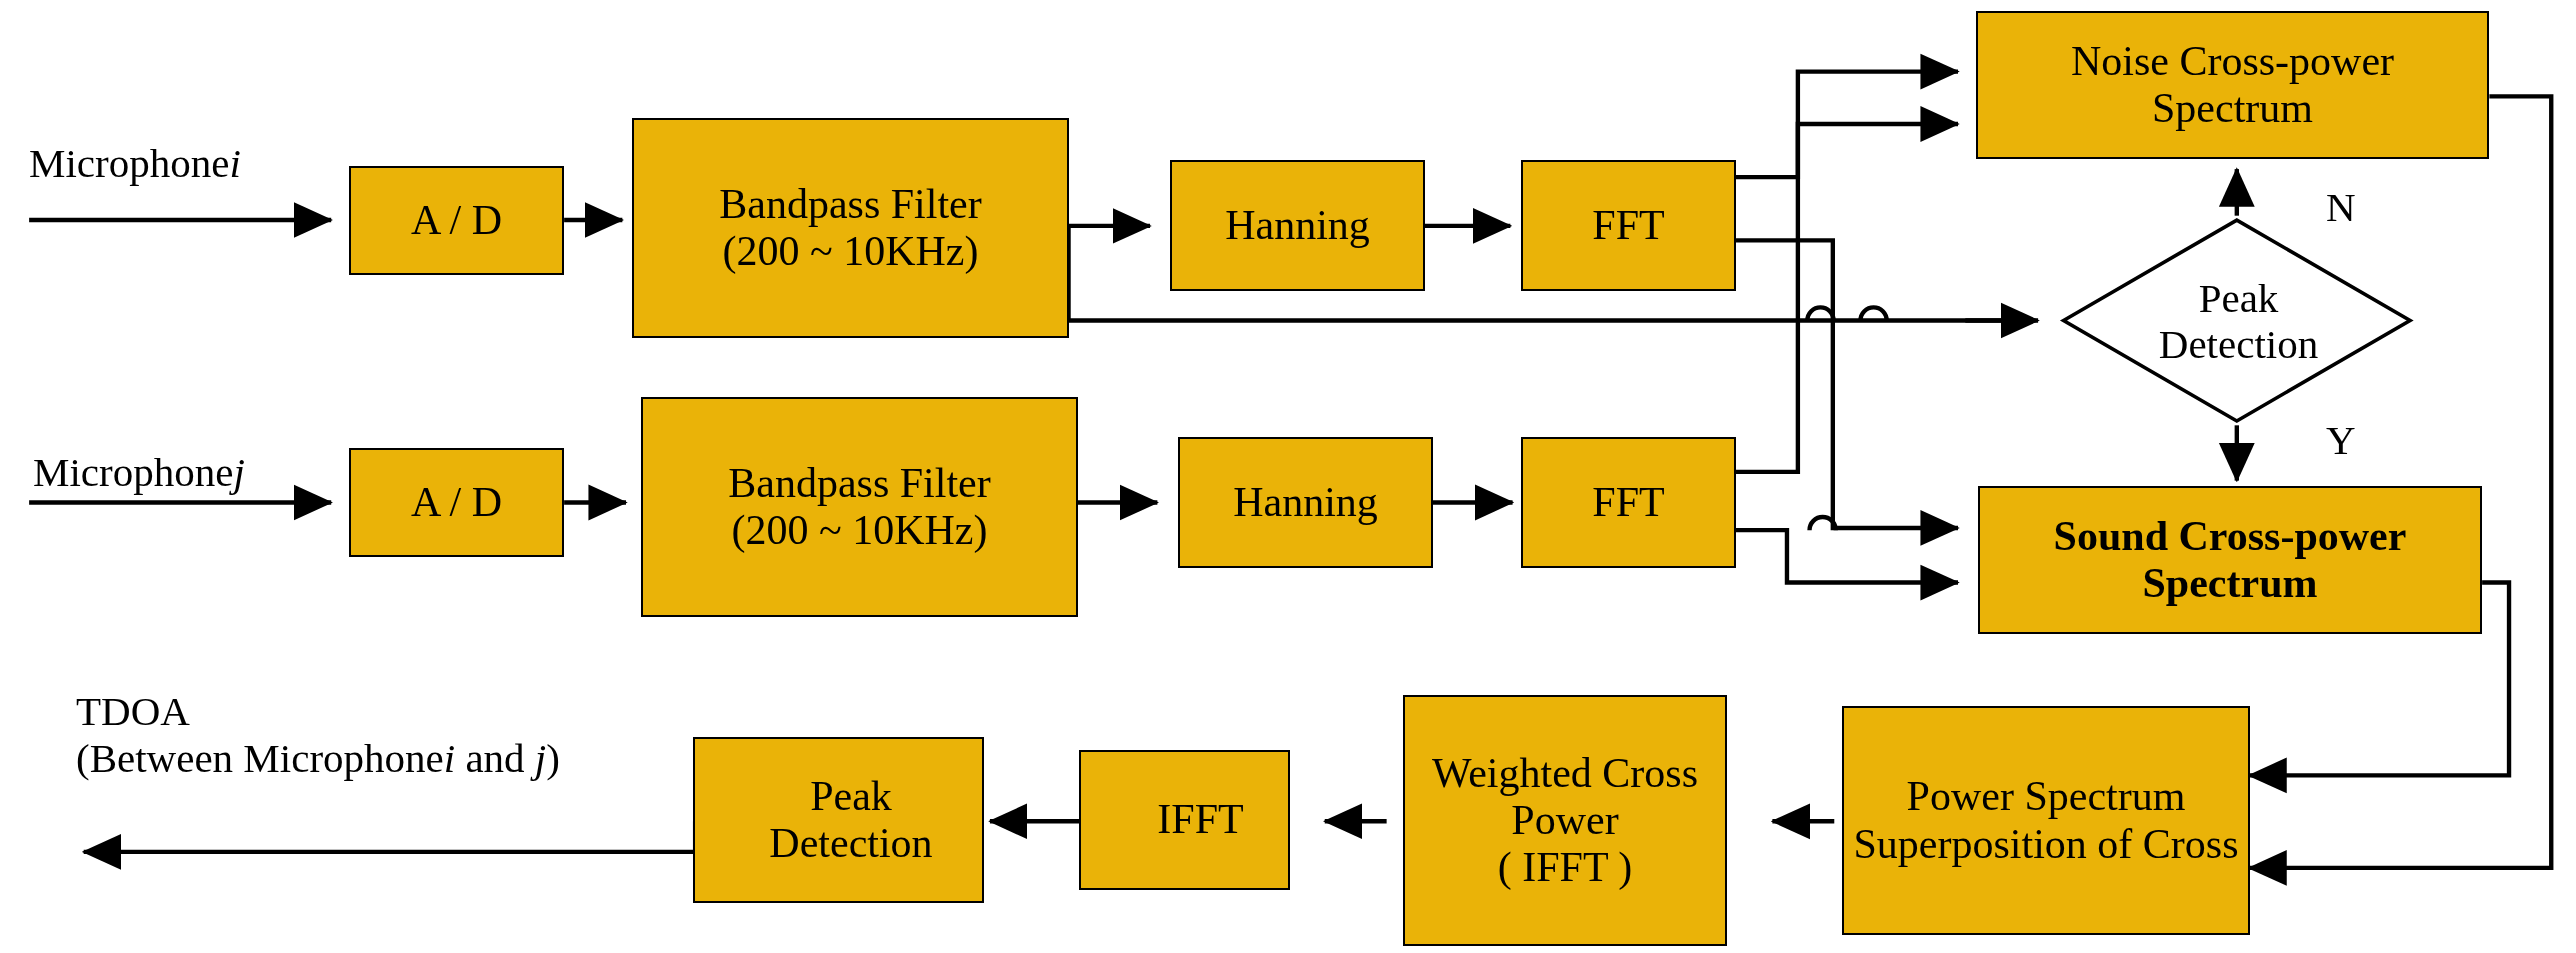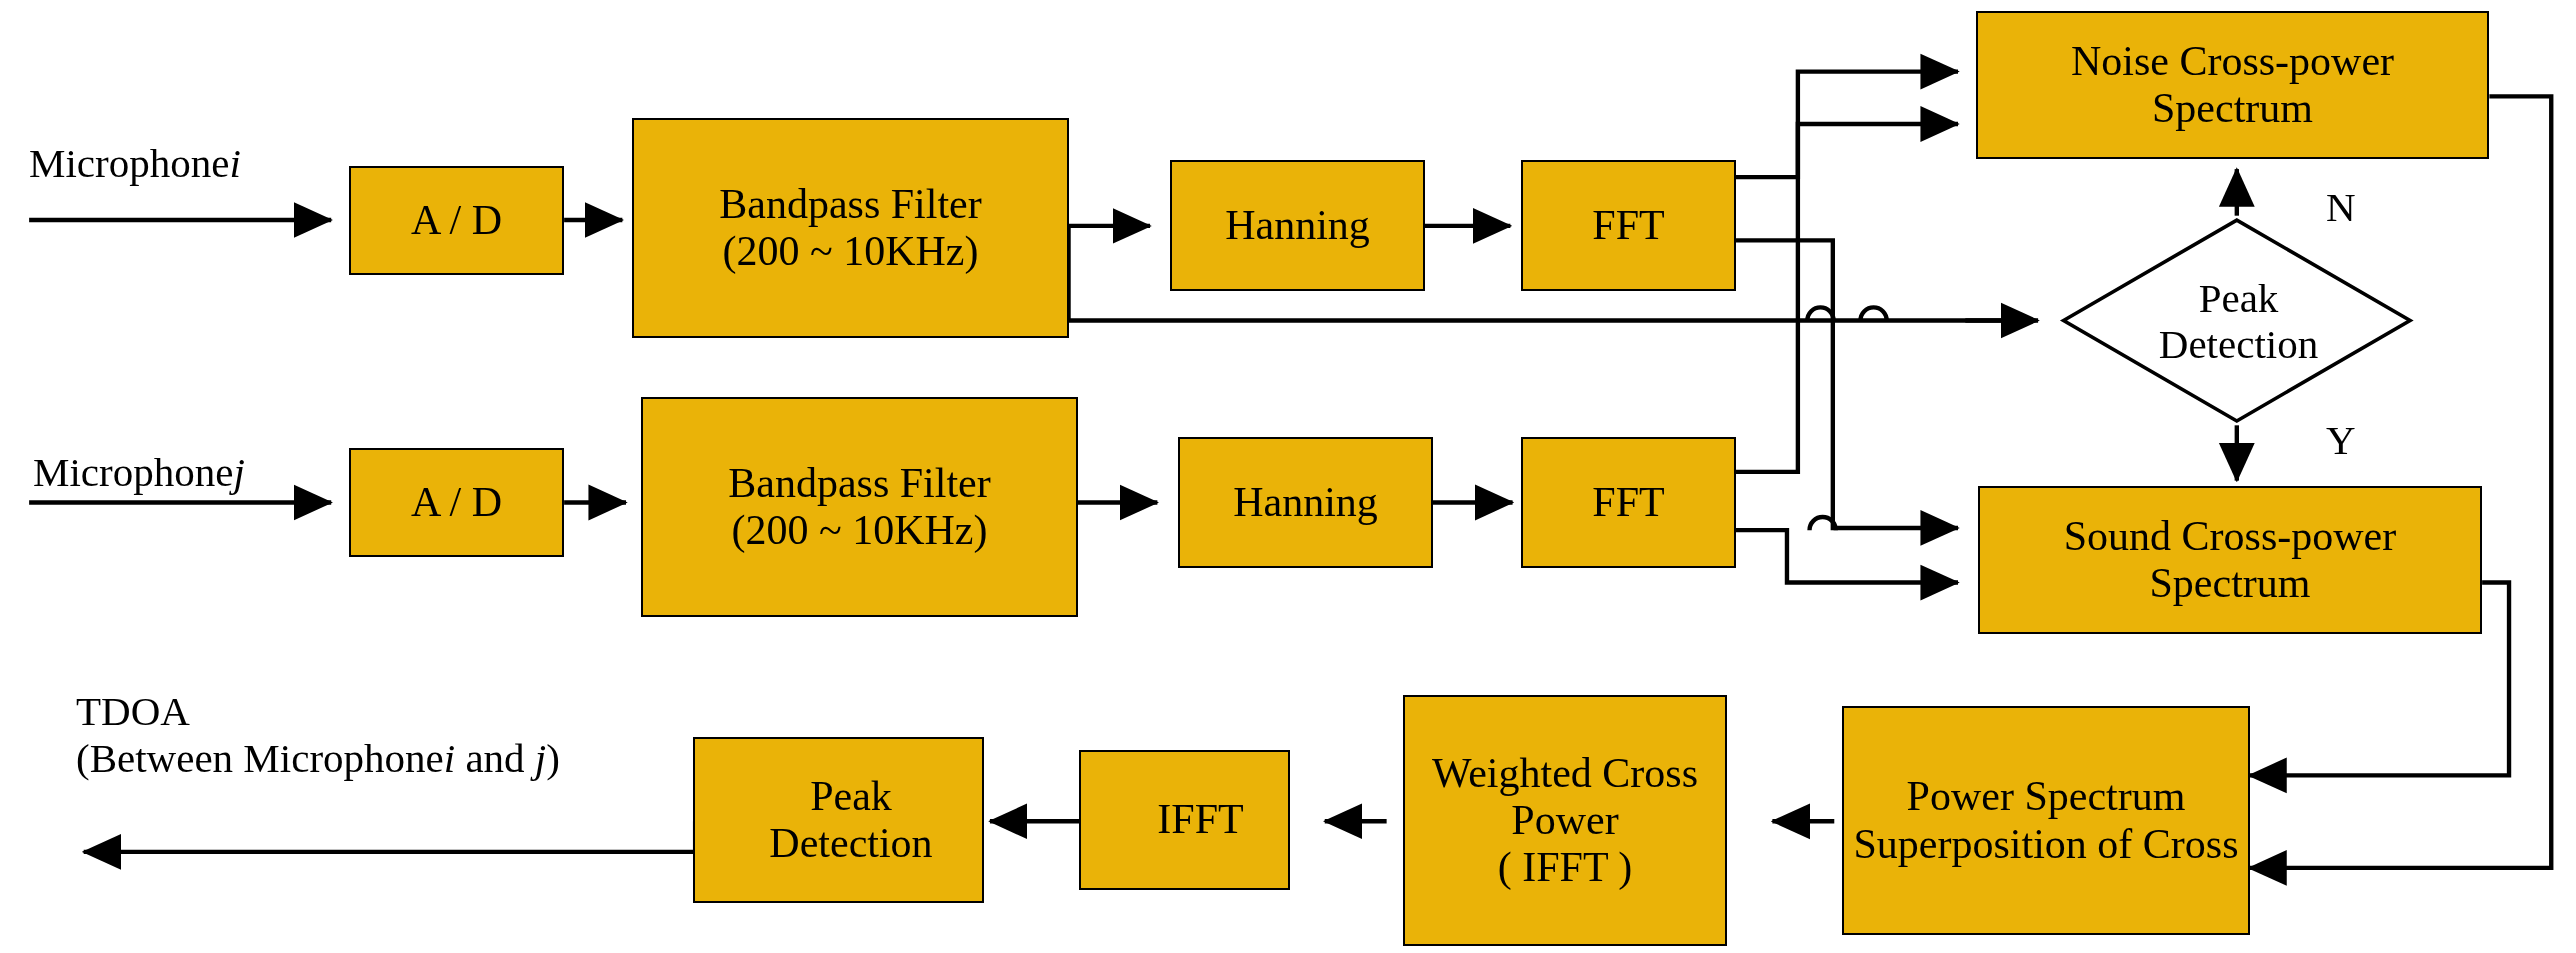--- a/index.html
+++ b/index.html
@@ -132,21 +132,21 @@
   </div>
 
   <div class="dia-label" style="left:2326px;top:183px;">
     <span>N</span>
   </div>
 
   <div class="dia-label" style="left:2326px;top:416px;">
     <span>Y</span>
   </div>
 
-  <div class="node two" style="left:1978px;top:486px;width:504px;height:148px;">
+  <div class="node two" style="left:1978px;top:486px;width:504px;height:148px;font-weight:bold;">
     <span>Sound Cross-power</span>
     <span>Spectrum</span>
   </div>
 
   <div class="node two" style="left:1842px;top:706px;width:408px;height:229px;">
     <span>Power Spectrum</span>
     <span>Superposition of Cross</span>
   </div>
 
   <div class="node two" style="left:1383px;top:695px;width:324px;height:251px;margin-left:20px;">

